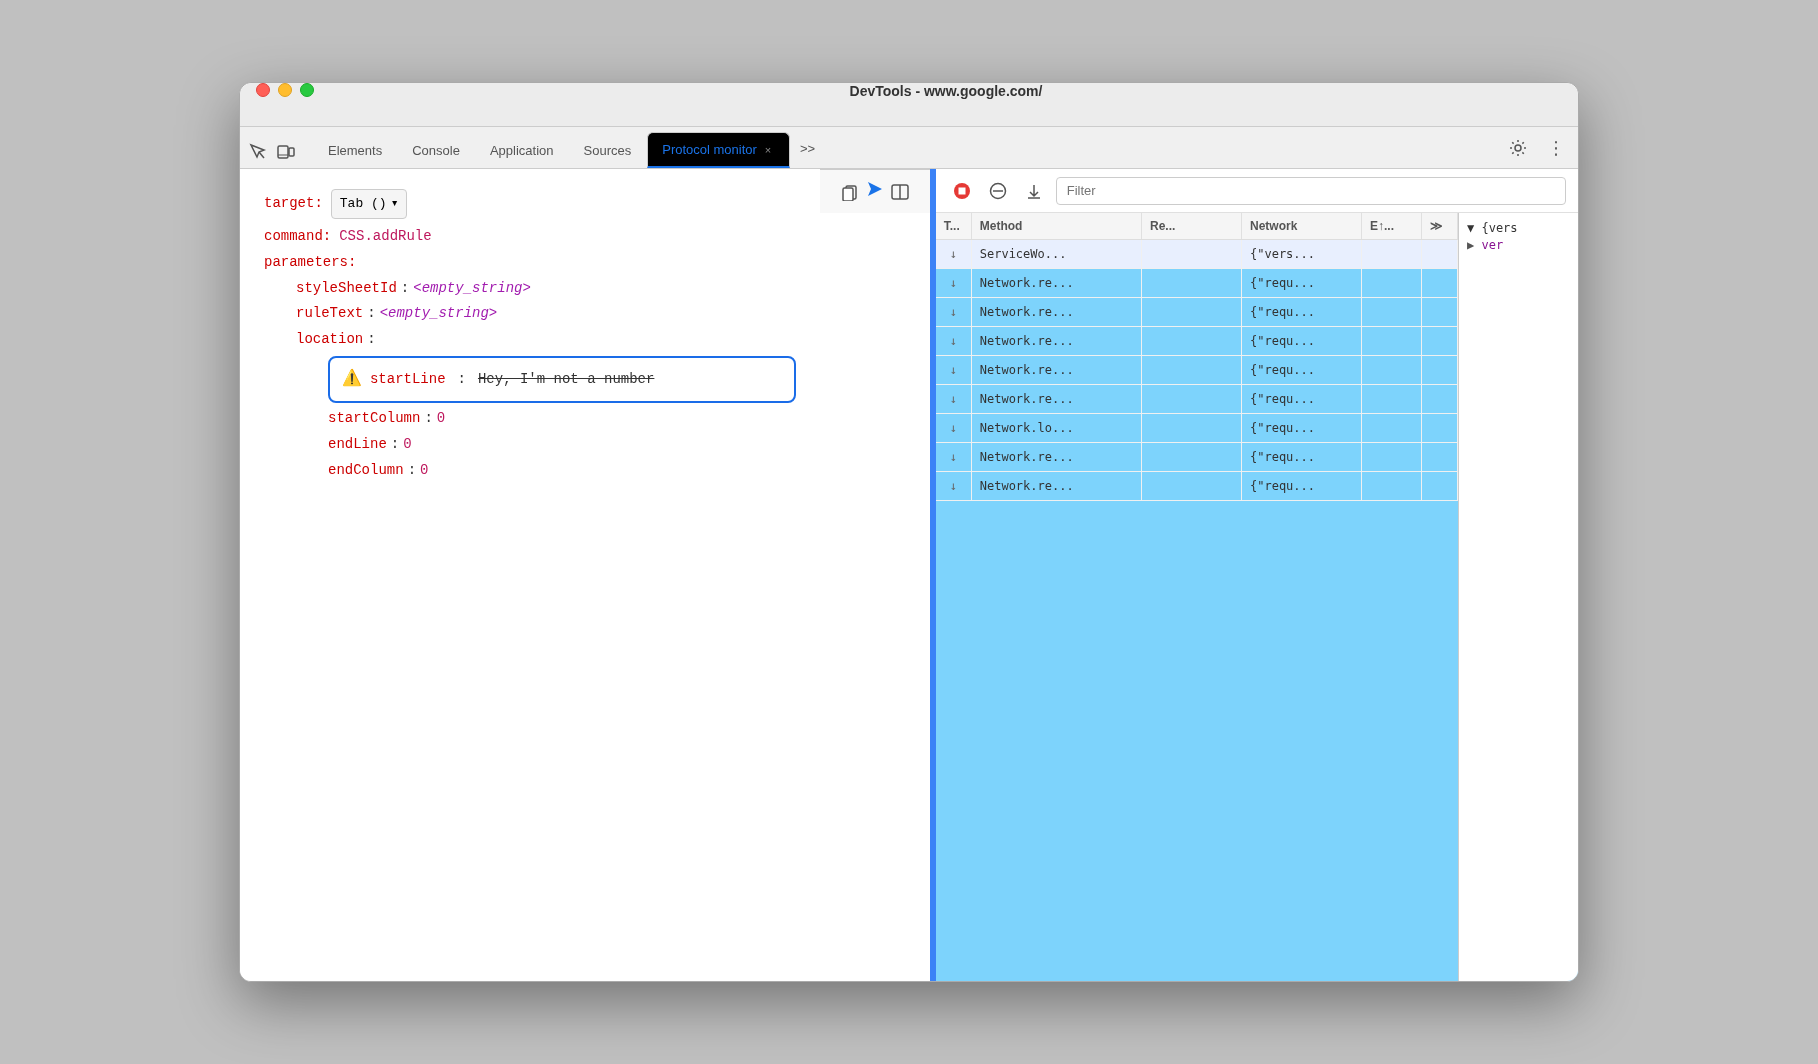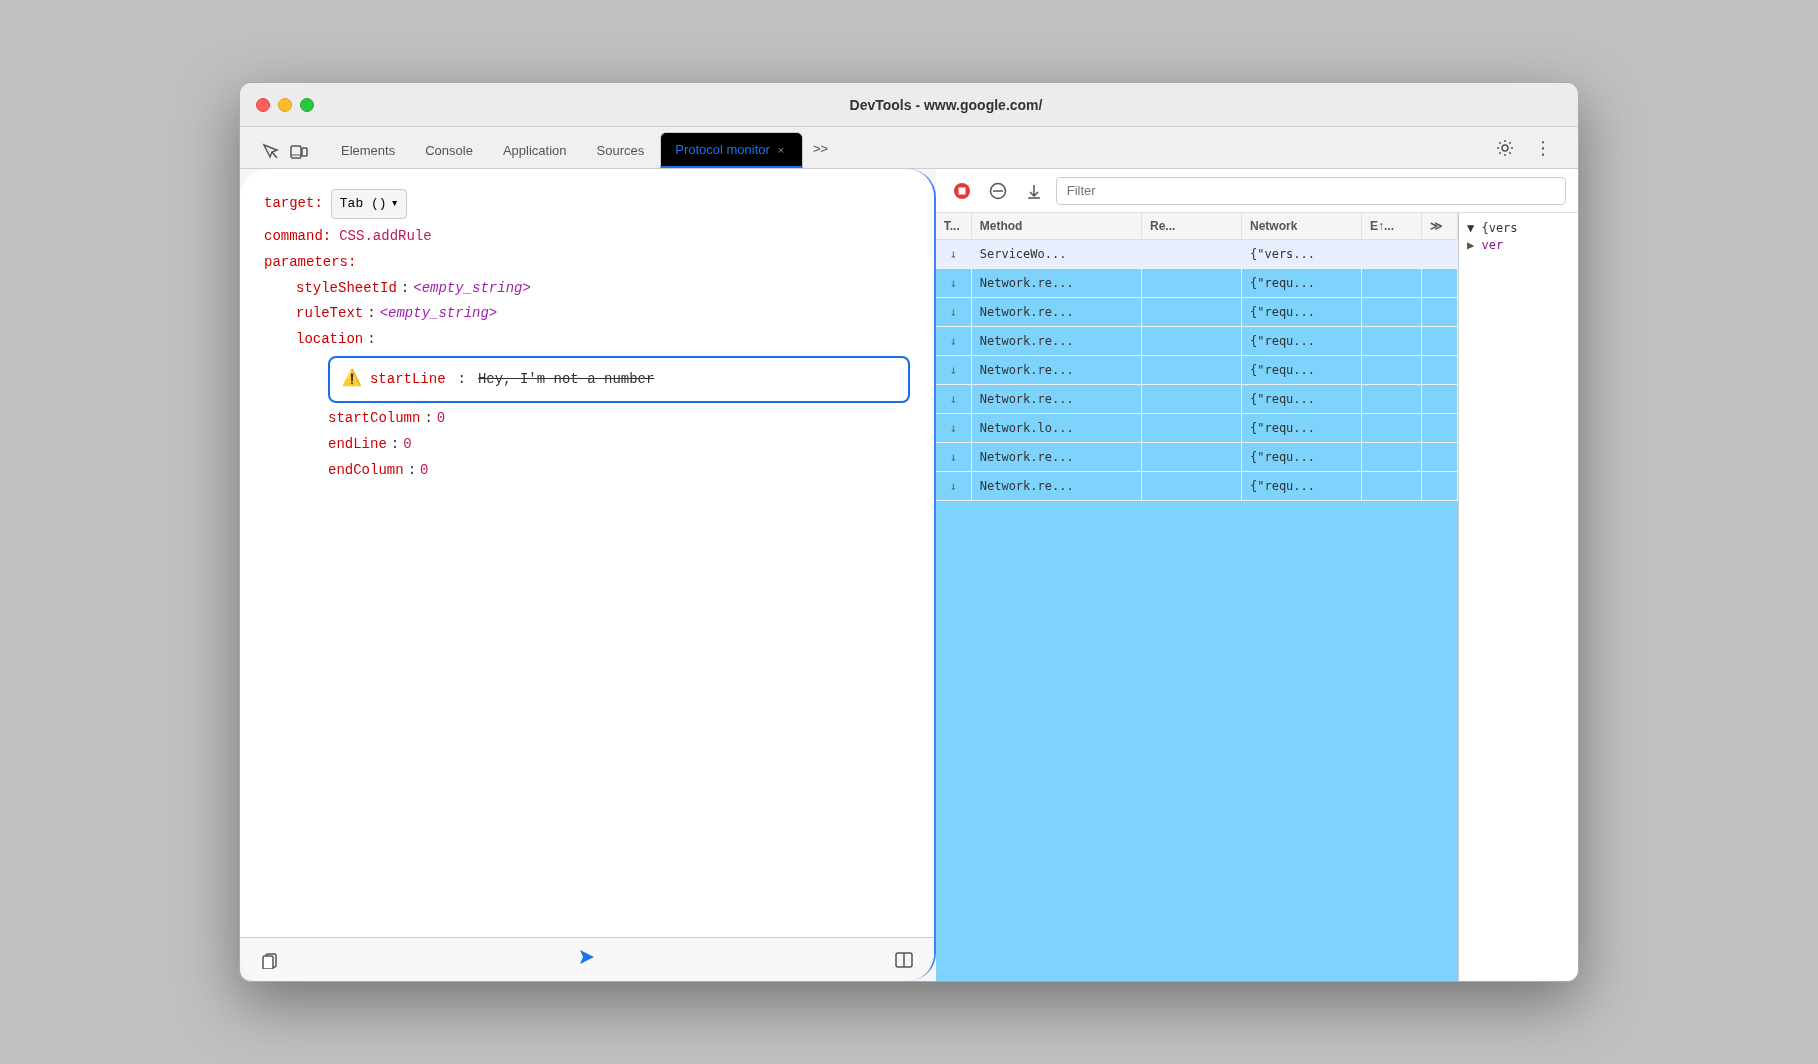--- a/index.html
+++ b/index.html
@@ -21,21 +21,21 @@
       display: flex;
       flex-direction: column;
       overflow: hidden;
       border: 1px solid #aaa;
     }
     
     .title-bar {
       background: #ececec;
       height: 44px;
       display: flex;
-      align-items: center;
+      align-items: flex-start;
       padding: 0 16px;
       border-bottom: 1px solid #ccc;
       border-radius: 12px 12px 0 0;
       flex-shrink: 0;
     }
     .traffic-lights {
       display: flex;
       gap: 8px;
       margin-right: 16px;
     }
@@ -53,21 +53,21 @@
       font-size: 14px;
       font-weight: 600;
       color: #333;
     }
     
     .tab-bar {
       background: #f0f0f0;
       height: 42px;
       display: flex;
       align-items: flex-end;
-      padding: 0 21px;
+      padding: 0 8px;
       border-bottom: 1px solid #ccc;
       flex-shrink: 0;
       gap: 2px;
     }
     .tab-bar-left {
       display: flex;
       align-items: center;
       gap: 8px;
       margin-right: 16px;
       padding-bottom: 6px;
@@ -139,26 +139,25 @@
     }
     
     .main-area {
       display: flex;
       flex: 1;
       overflow: hidden;
     }
     
     .left-panel {
       width: 52%;
-      border-right: 2px solid #3b82f6;
-      display: flex;
-      flex-direction: column;
+      border-right: 6px solid #3b82f6;
+      display: flex;
+      flex-direction: row;
       background: white;
       overflow: hidden;
-      border-radius: 28px;
     }
     .left-content {
       flex: 1;
       padding: 20px 24px;
       overflow-y: auto;
       font-family: 'SF Mono', 'Menlo', 'Monaco', 'Courier New', monospace;
       font-size: 14px;
       line-height: 1.7;
     }
     .field-row {

